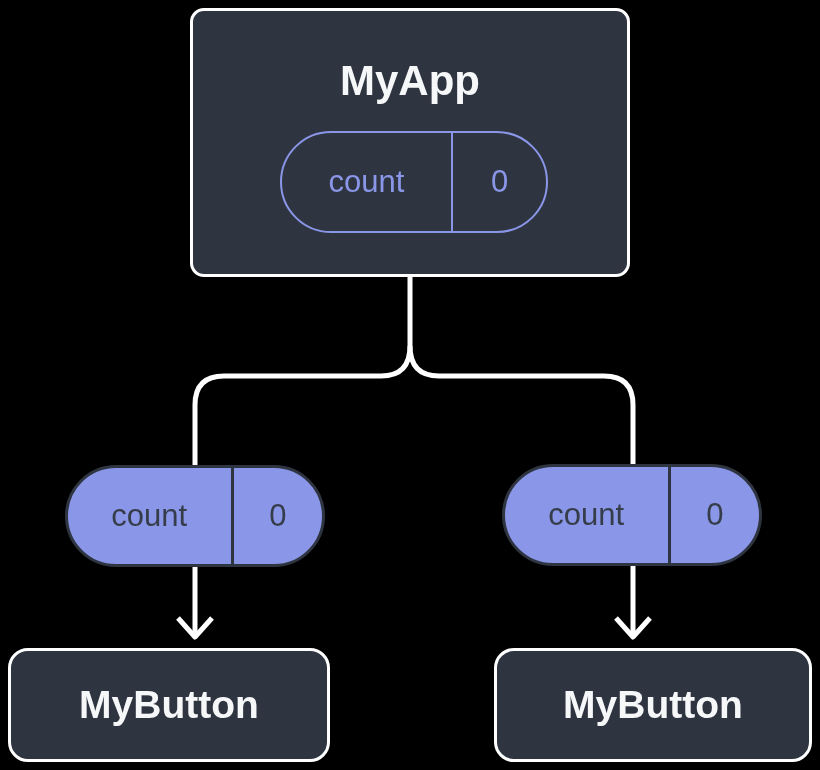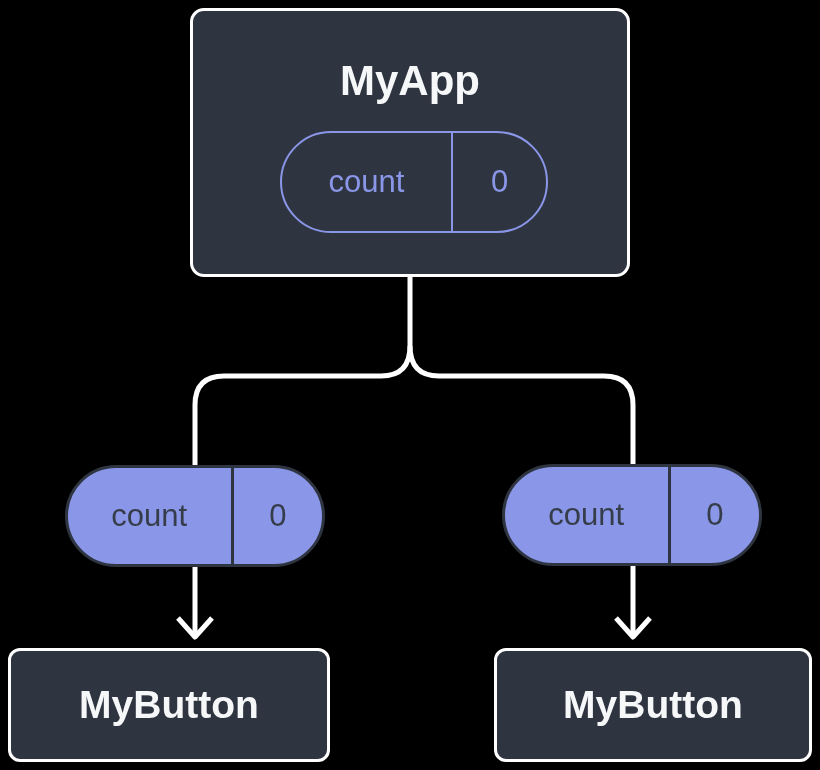--- a/index.html
+++ b/index.html
@@ -49,21 +49,21 @@
     position: absolute;
     left: 0; right: 0; top: 46px;
     text-align: center;
     font-size: 42px;
     line-height: 48px;
     font-weight: 700;
   }
   .node-child {
     top: 648px;
     height: 114px;
-    border-radius: 12px;
+    border-radius: 20px;
     display: flex;
     align-items: center;
     justify-content: center;
     font-size: 39px;
     font-weight: 700;
   }
   .node-child-left  { left: 8px;   width: 322px; }
   .node-child-right { left: 494px; width: 318px; }
   
   .pill {

